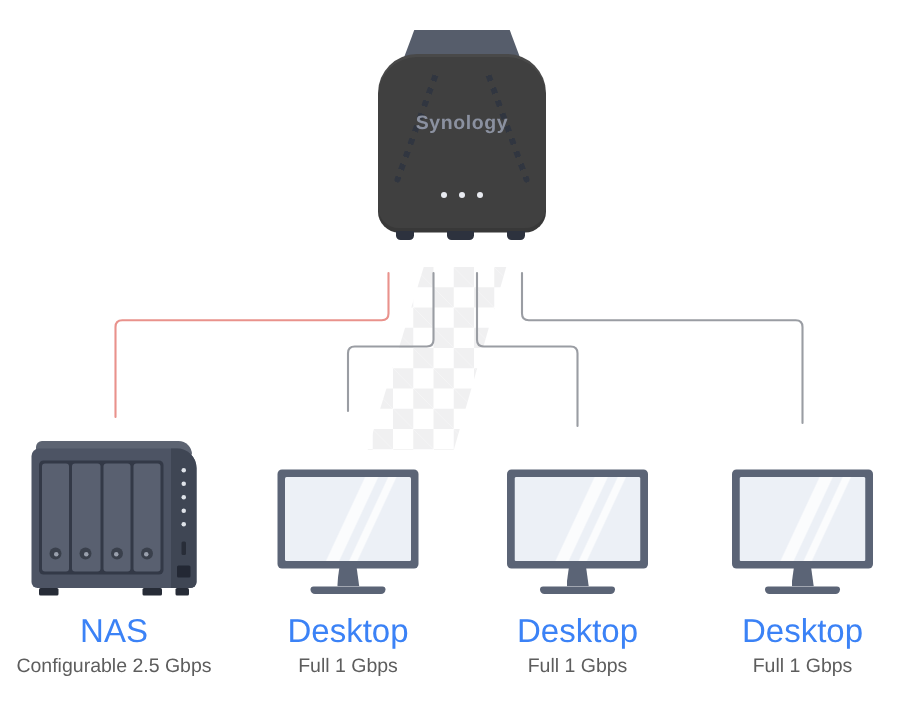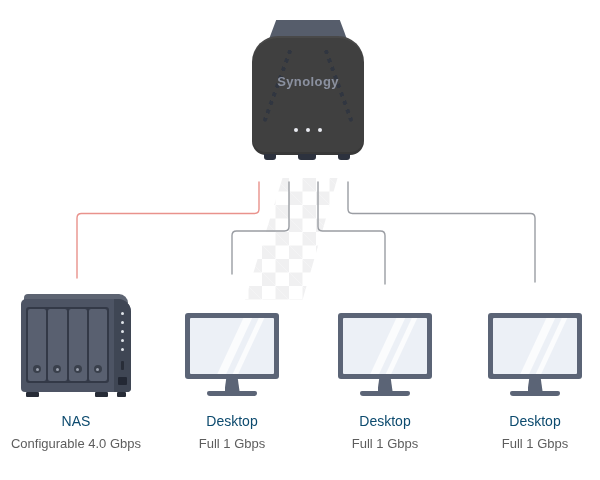--- a/index.html
+++ b/index.html
@@ -87,21 +87,21 @@
       #ecf0f6;
     border-radius:1px;
   }
   .m-neck{width:15px;height:13px;margin:-1px auto 0;background:#5b6476;clip-path:polygon(12% 0,88% 0,100% 100%,0 100%);}
   .m-base{width:50px;height:5px;margin:0 auto;background:#5b6476;border-radius:2px 2px 3px 3px;}
   .monitor.d1{left:185px;top:313px;}
   .monitor.d2{left:338px;top:313px;}
   .monitor.d3{left:488px;top:313px;}
   
   .device-label{position:absolute;top:412px;width:150px;text-align:center;}
-  .device-label .name{font-size:14px;font-weight:500;color:#0c4a6e;line-height:18px;}
+  .device-label .name{font-size:22px;font-weight:500;color:#3b82f6;line-height:18px;}
   .device-label .caption{font-size:13px;color:#5d5d5d;line-height:14px;margin-top:7px;}
   .label-nas{left:1px;}
   .label-d1{left:157px;}
   .label-d2{left:310px;}
   .label-d3{left:460px;}
 </style>
 </head>
 <body>
 
 <div id="stage">
@@ -187,21 +187,21 @@
   <div class="monitor d3">
     <div class="m-frame">
         <div class="m-screen"></div>
       </div>
     <div class="m-neck"></div>
     <div class="m-base"></div>
   </div>
 
   <div class="device-label label-nas">
     <div class="name">NAS</div>
-    <div class="caption">Configurable 4.0 Gbps</div>
+    <div class="caption">Configurable 2.5 Gbps</div>
   </div>
   <div class="device-label label-d1">
     <div class="name">Desktop</div>
     <div class="caption">Full 1 Gbps</div>
   </div>
   <div class="device-label label-d2">
     <div class="name">Desktop</div>
     <div class="caption">Full 1 Gbps</div>
   </div>
   <div class="device-label label-d3">

